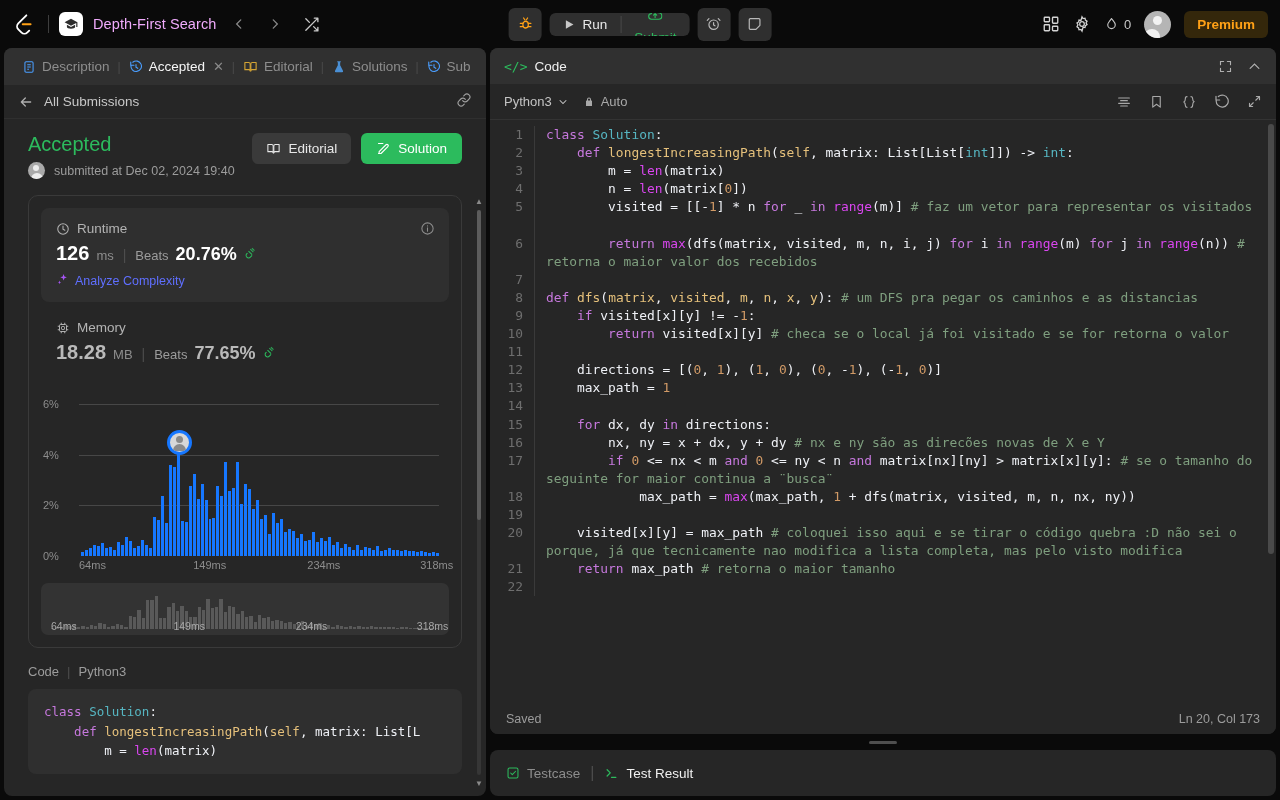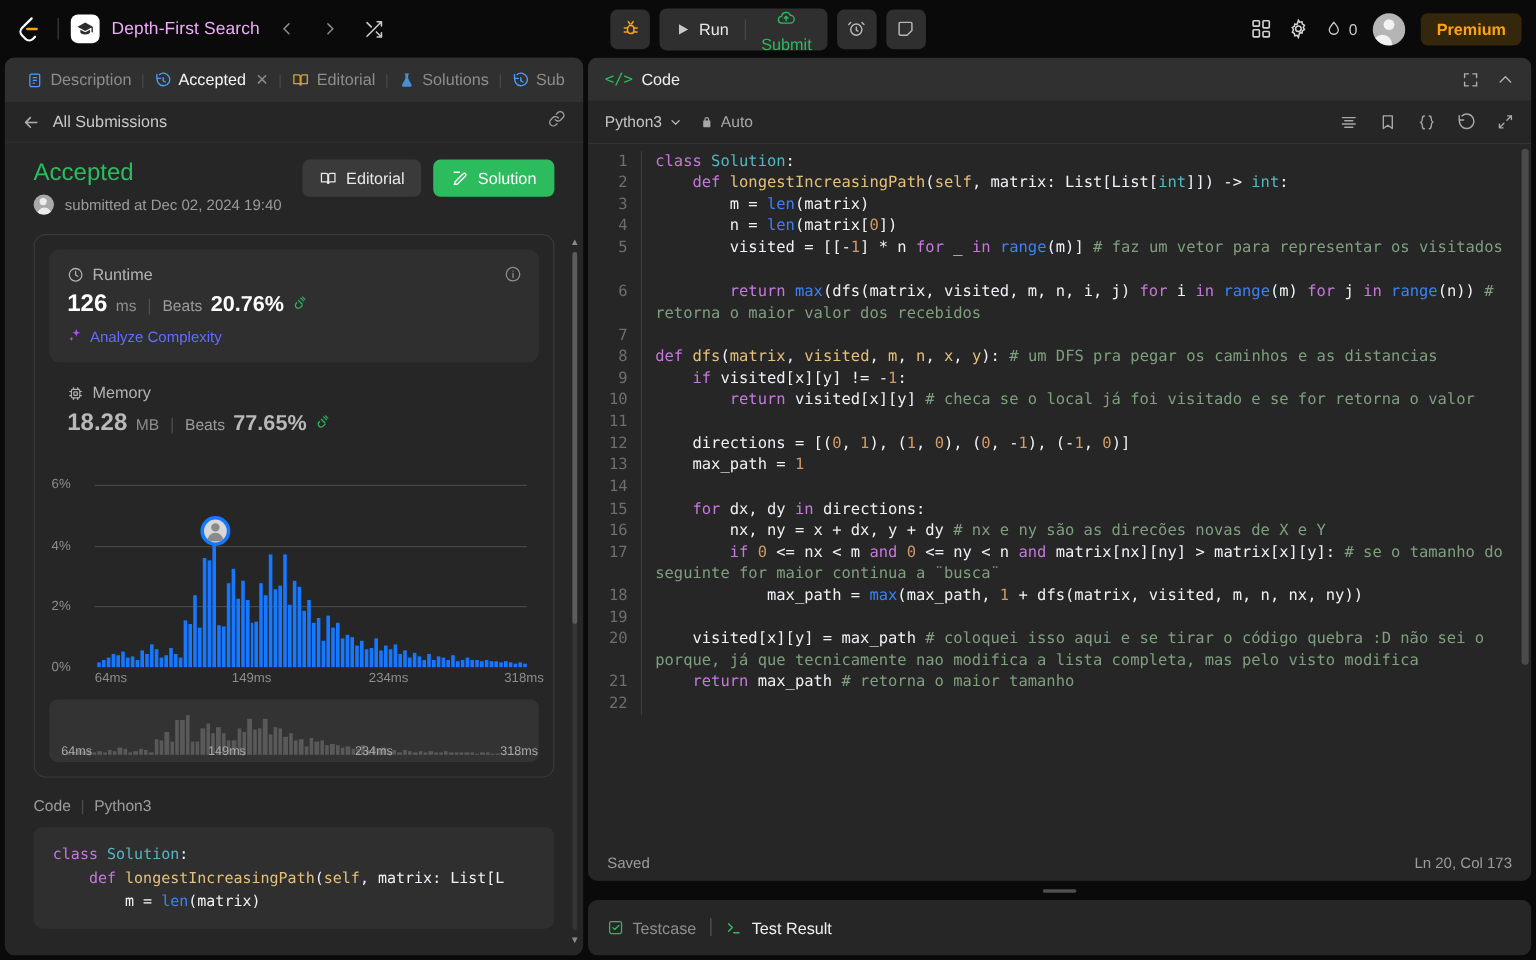--- a/index.html
+++ b/index.html
@@ -34,21 +34,21 @@
     color: #8a8a8a; border-radius: 5px; cursor: pointer;
   }
   .shuffle-ic { width: 26px; height: 26px; display:flex; align-items:center; justify-content:center; color:#c8c8c8; cursor:pointer; }
 
   .nav-center {
     position: absolute; left: 50%; transform: translateX(-50%);
     display: flex; align-items: center; gap: 8px;
   }
   .run-group {
     display: flex; align-items: center;
-    background: #2f2f2f; border-radius: 6px; height: 35px; overflow: hidden;
+    background: #2f2f2f; border-radius: 6px; height: 23px; overflow: hidden;
   }
   .rg-item {
     display: flex; align-items: center; gap: 7px;
     padding: 0 13px; height: 33px; cursor: pointer; font-size: 13.5px;
   }
   .rg-sep { width: 1px; height: 17px; background: #4a4a4a; }
   .rg-run { color: #e8e8e8; }
   .rg-submit { color: #2cbb5d; flex-direction: column; }
   .icon-btn {
     width: 33px; height: 33px; border-radius: 6px; background: #2f2f2f;
@@ -197,21 +197,21 @@
   .code-grid { display: flex; font-family: "DejaVu Sans Mono", monospace; font-size: 12.9px; line-height: 18.1px; }
   .gutter { width: 44px; min-width: 44px; text-align: right; padding-right: 11px; color: #6e6e6e; user-select: none; }
   .gutter div { height: 18.1px; }
   .code-col { flex: 1; position: relative; padding-left: 11px; border-left: 1px solid #3a3a3a; min-width: 0;}
   .cline { height: 18.1px; white-space: pre; }
   .cline.wrap2 { height: 36.2px; white-space: pre-wrap; word-break: break-word; }
 
   
   .kw { color: #c678dd; }
   .kw2 { color: #e5c07b; }
-  .bi { color: #3b82f6; }
+  .bi { color: #d946ef; }
   .cls { color: #56b6c2; }
   .num { color: #d19a66; }
   .cm { color: #7f9f7f; }
   .selfk { color: #e5c07b; }
   .typ { color: #56b6c2; }
 
   .ed-scrollbar { position: absolute; right: 2px; top: 4px; width: 6px; bottom: 4px; }
   .ed-sb-thumb { position: absolute; top: 0; width: 6px; height: 430px; background: #4a4a4a; border-radius: 3px; }
 
   .ed-status {

